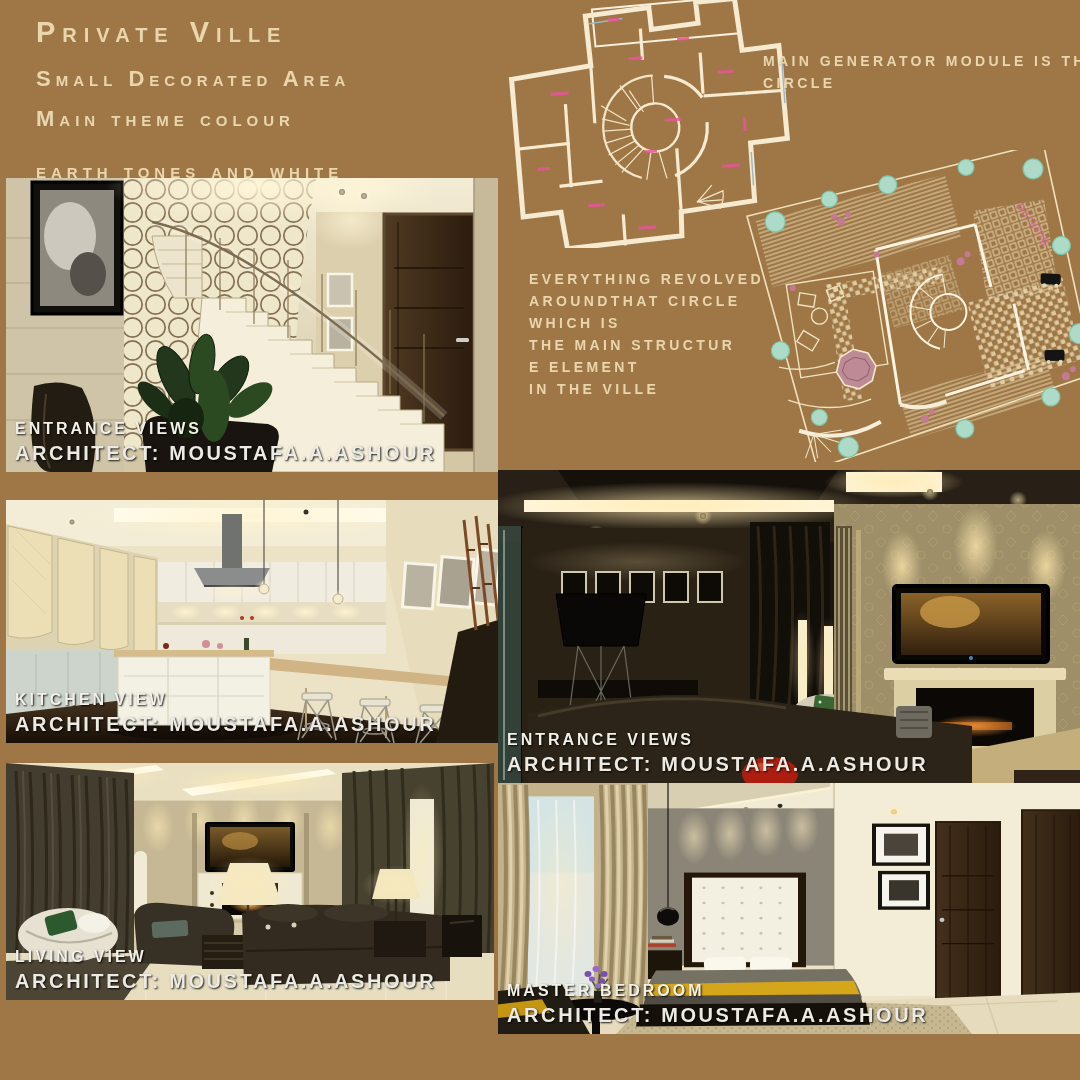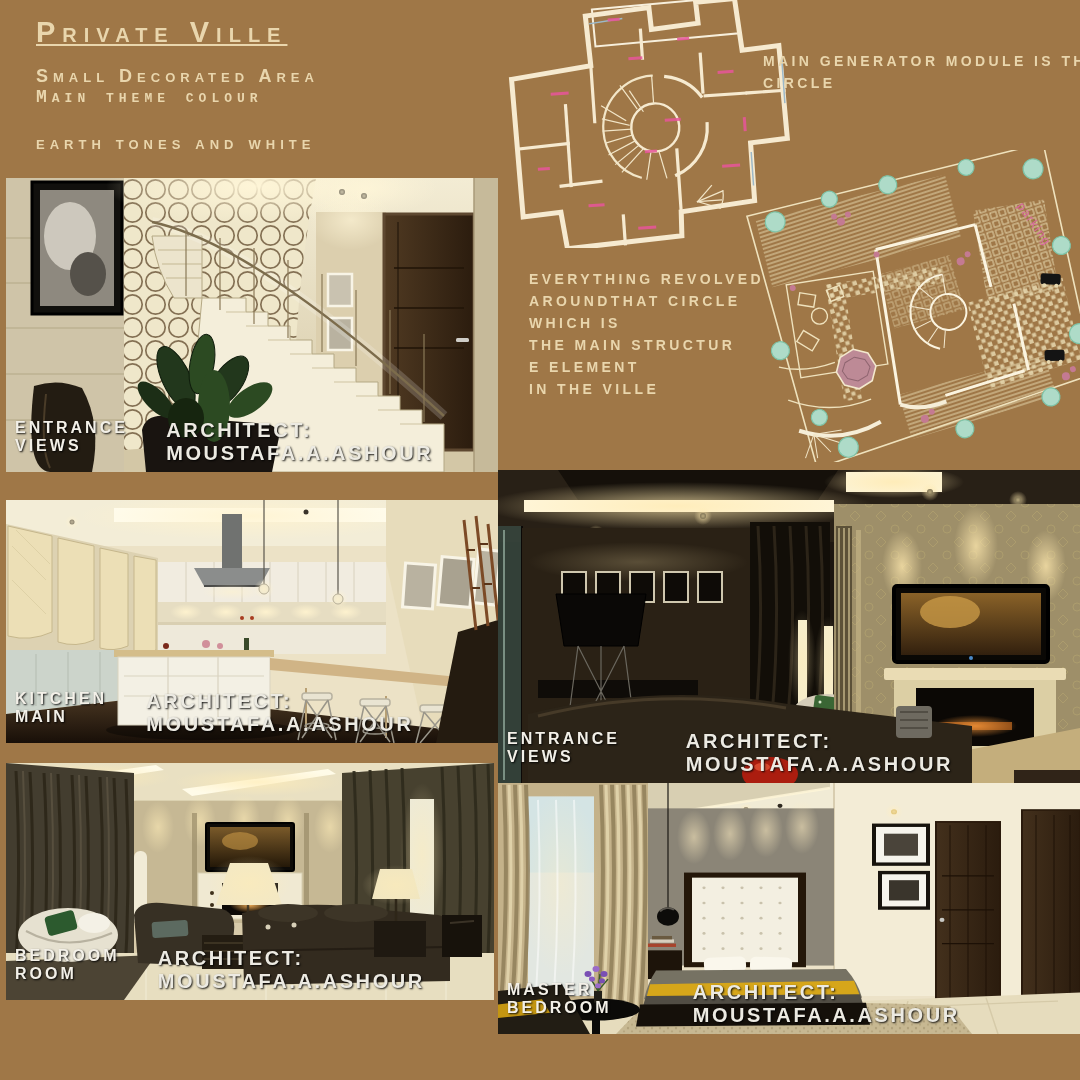--- a/index.html
+++ b/index.html
@@ -1,38 +1,38 @@
 <!DOCTYPE html>
 <html><head>
 <meta charset="utf-8">
 <style>
   html,body{margin:0;padding:0;background:#6b5132;}
   .canvas{position:relative;width:1080px;height:1080px;background:#9f7747;overflow:hidden;
           font-family:"Liberation Sans",sans-serif;}
   
   .titles{position:absolute;left:36px;top:16px;color:#e9d6ad;}
-  .titles h1{margin:0;font-size:29px;font-weight:700;font-variant:small-caps;letter-spacing:7px;text-decoration:underline;}
-  .titles .sub{margin:0;font-size:18px;font-weight:700;font-variant:small-caps;letter-spacing:5px;}
+  .titles h1{margin:0;font-size:29px;font-weight:700;font-variant:small-caps;letter-spacing:7px;}
+  .titles .sub{margin:0;font-size:22px;font-weight:700;font-variant:small-caps;letter-spacing:5px;}
   .titles .sub.s1{margin-top:17px;}
-  .titles .sub.s2{margin-top:0;font-family:Liberation Mono, monospace;}
+  .titles .sub.s2{margin-top:14px;}
   .titles .sub.s3{margin-top:26px;}
   
   .note{position:absolute;color:#e9d6ad;font-size:14px;font-weight:700;letter-spacing:3.4px;
         line-height:22px;white-space:nowrap;}
   .note-floor{left:763px;top:50px;}
   .note-site{left:529px;top:268px;}
   
   .shot{position:absolute;margin:0;padding:0;overflow:hidden;background:#2a2118;}
   .shot svg{position:absolute;left:0;top:0;width:100%;height:100%;display:block;}
   .shot-stairs{left:6px;top:178px;width:492px;height:294px;}
   .shot-kitchen{left:6px;top:500px;width:492px;height:243px;}
   .shot-living{left:6px;top:763px;width:488px;height:237px;}
   .shot-tv{left:498px;top:470px;width:582px;height:313px;}
   .shot-bed{left:498px;top:783px;width:582px;height:251px;}
-  .cap{position:absolute;left:9px;bottom:7px;display:flex;flex-direction:row;gap:4px;z-index:5;}
+  .cap{position:absolute;left:9px;bottom:7px;display:flex;flex-direction:column;gap:4px;z-index:5;}
   .cap-title{font-size:16px;font-weight:700;letter-spacing:3px;color:#f3f0e8;
              text-shadow:1px 1px 2px rgba(0,0,0,.9);}
   .cap-credit{font-size:20px;font-weight:700;letter-spacing:2.6px;color:#eceae2;
              text-shadow:1px 1px 2px rgba(0,0,0,.9);}
   .plan{position:absolute;}
   .plan svg{display:block;}
 </style>
 </head>
 <body>
 
@@ -437,21 +437,21 @@
         <circle cx="332" cy="99" r="5" fill="#e8e2cc" stroke="#8a8476"></circle>
           <circle cx="332" cy="99" r="10" fill="url(#b-glow)" opacity=".8"></circle>
       </g>
       <g>
         <polygon points="452,132 492,120 492,243 430,243" fill="#241b10"></polygon>
         <path d="M458,20 L470,130 M470,16 L482,126 M482,24 L492,120" stroke="#7c4a26" stroke-width="3"></path>
         <path d="M461,50 h8 M466,88 h8 M474,44 h8 M478,84 h8" stroke="#5a3418" stroke-width="2"></path>
       </g>
     </svg>
     <figcaption class="cap">
-      <span class="cap-title">KITCHEN MAIN</span>
+      <span class="cap-title">KITCHEN VIEW</span>
       <span class="cap-credit">ARCHITECT: MOUSTAFA.A.ASHOUR</span>
     </figcaption>
   </figure>
 
   <figure class="shot shot-living">
     <svg viewBox="0 0 488 237" preserveAspectRatio="none">
       <defs>
         <radialGradient id="c-glow">
           <stop offset="0" stop-color="#ffedb8" stop-opacity=".9"></stop>
             <stop offset="1" stop-color="#ffedb8" stop-opacity="0"></stop>
@@ -553,21 +553,21 @@
         <ellipse cx="390" cy="122" rx="34" ry="20" fill="url(#c-glow)" opacity=".5"></ellipse>
         <path d="M390,136 V158" stroke="#2e2618" stroke-width="2.5"></path>
       </g>
       <g>
         <rect x="368" y="158" width="52" height="36" fill="#1f1911"></rect>
         <rect x="436" y="152" width="40" height="42" fill="#17120b"></rect>
         <path d="M444,160 L468,158" stroke="#3a3226" stroke-width="2"></path>
       </g>
     </svg>
     <figcaption class="cap">
-      <span class="cap-title">BEDROOM ROOM</span>
+      <span class="cap-title">LIVING VIEW</span>
       <span class="cap-credit">ARCHITECT: MOUSTAFA.A.ASHOUR</span>
     </figcaption>
   </figure>
 
   <figure class="shot shot-tv">
     <svg viewBox="0 0 582 313" preserveAspectRatio="none">
       <defs>
         <radialGradient id="d-glow">
           <stop offset="0" stop-color="#ffe9ae" stop-opacity=".9"></stop>
             <stop offset="1" stop-color="#ffe9ae" stop-opacity="0"></stop>

